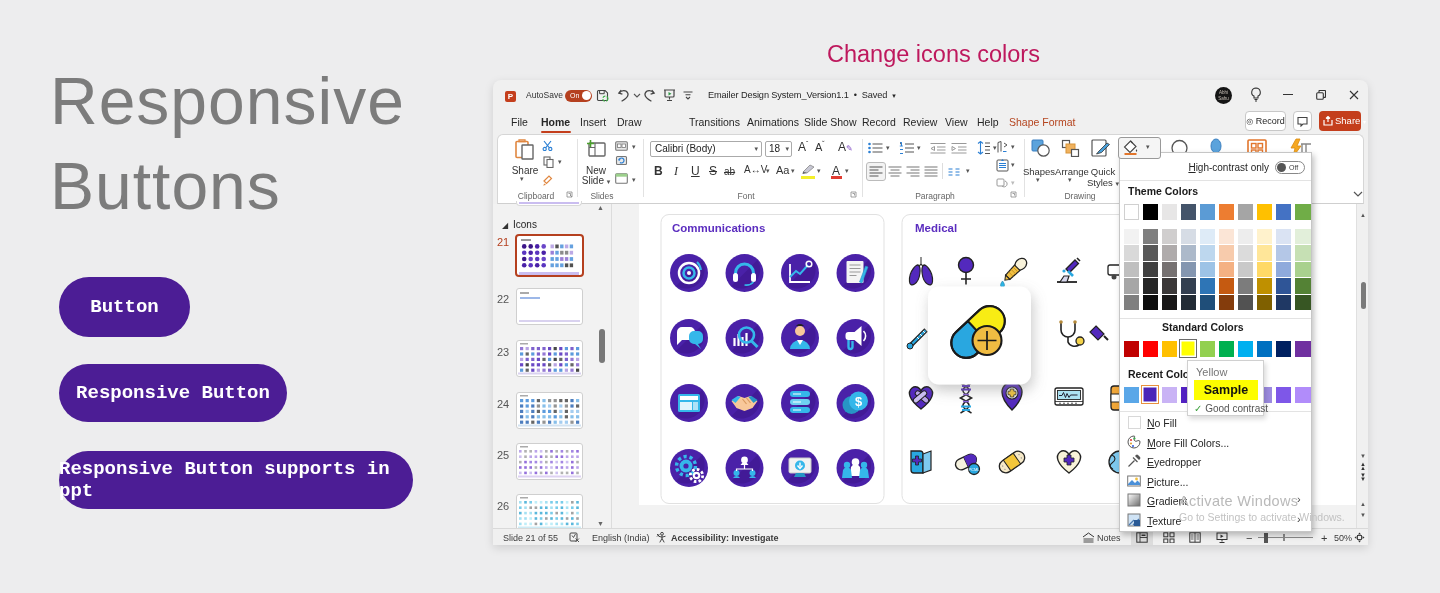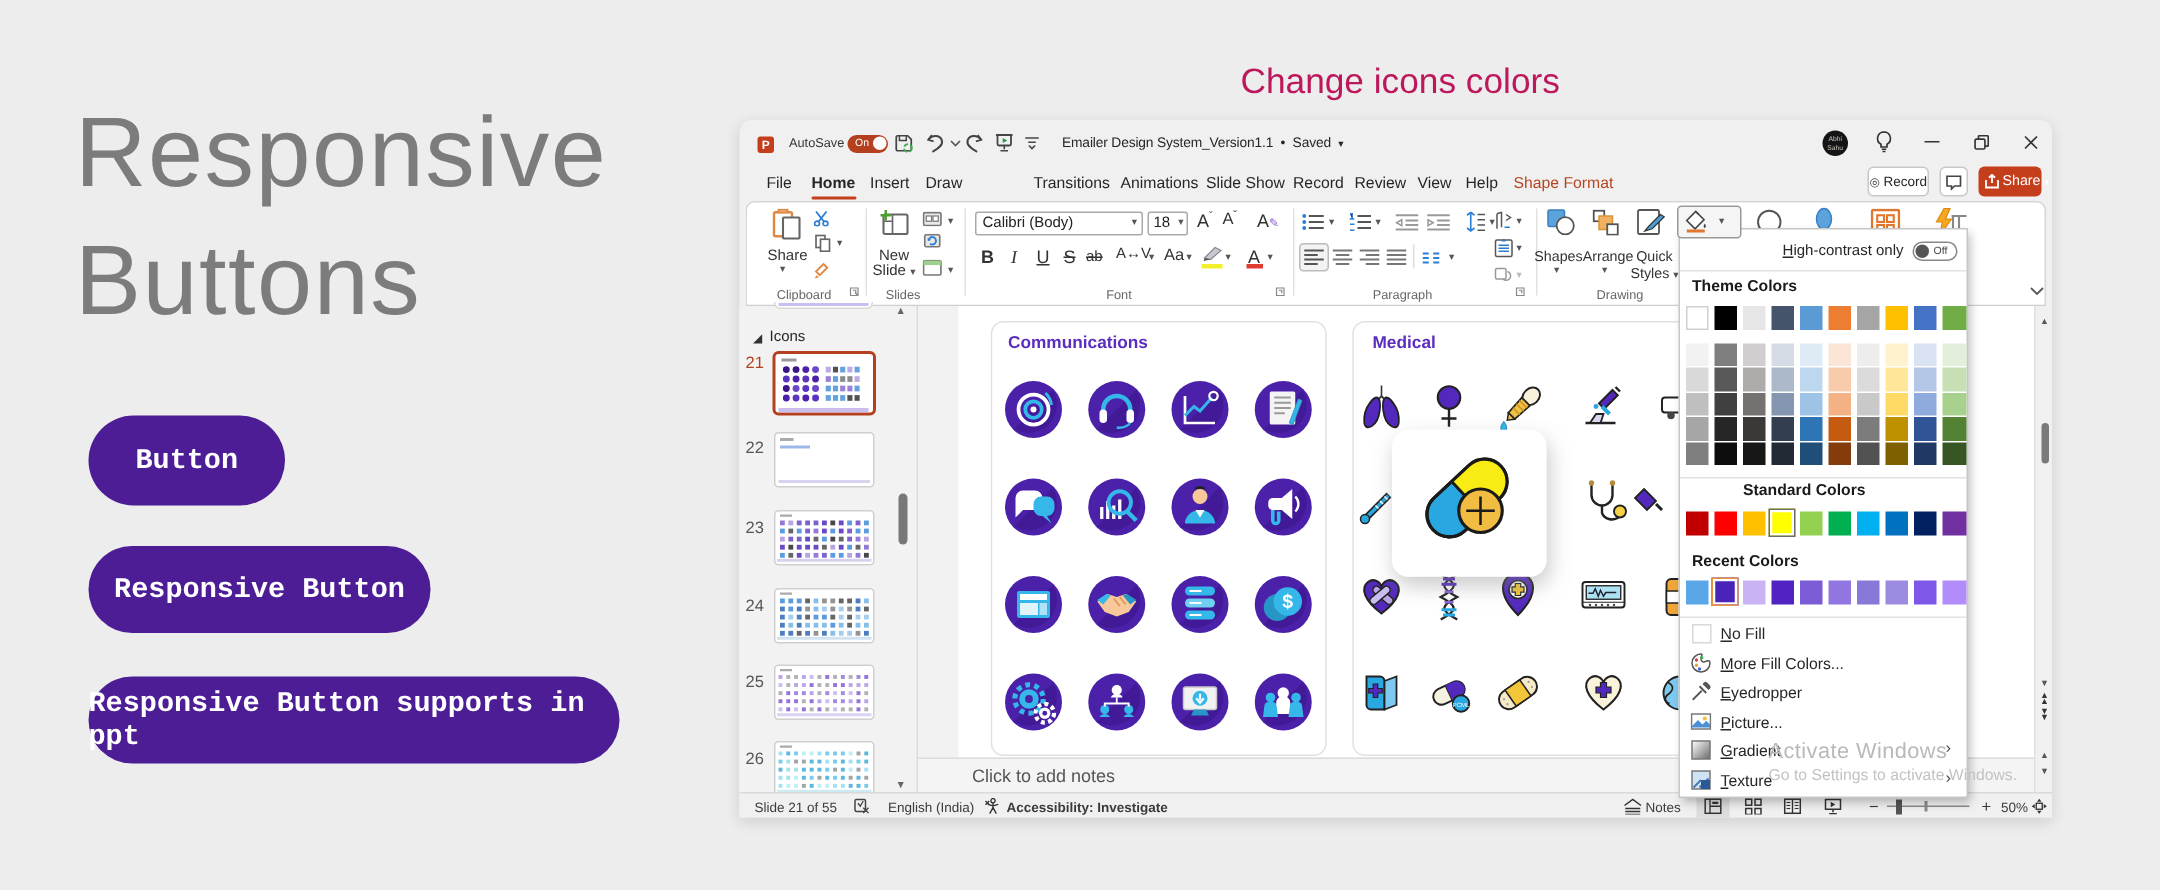--- a/index.html
+++ b/index.html
@@ -884,21 +884,20 @@
       <div class="abs" style="left:3px;top:8px;font-size:6px;color:#555;">▲</div>
       <div class="abs" style="left:3.5px;top:78px;width:5px;height:27px;background:#7a7a7a;border-radius:3px;"></div>
       <div class="abs" style="left:3px;top:249px;font-size:6px;color:#555;">▼</div>
       <div class="abs" style="left:3px;top:258px;font-size:6px;color:#333;line-height:4px;">▲<br>▲</div>
       <div class="abs" style="left:3px;top:269px;font-size:6px;color:#333;line-height:4px;">▼<br>▼</div>
       <div class="abs" style="left:3px;top:297px;font-size:6px;color:#555;">▲</div>
       <div class="abs" style="left:3px;top:308px;font-size:6px;color:#555;">▼</div>
     </div>
   </div>
 
-  <div class="abs" style="left:119px;top:425px;width:744px;height:23px;background:#f4f4f4;border-top:1px solid #dcdcdc;font-size:12px;color:#555;line-height:22px;"><span style="margin-left:36px;">Click to add notes</span></div>
 
   <div class="abs" id="statusbar" style="left:0;top:448px;width:875px;height:17px;background:#f0f0f0;border-top:1px solid #d9d9d9;font-size:9px;color:#3b3b3b;">
     <span class="abs" style="left:10px;top:4px;">Slide 21 of 55</span>
     <svg class="abs" style="left:76px;top:3px;" width="11" height="11" viewBox="0 0 11 11">
         <rect x="1" y="1" width="7" height="8" rx="1" fill="none" stroke="#444" stroke-width="1"></rect>
         <path d="M3 3.5 l1.5 2 2-3.5" fill="none" stroke="#444" stroke-width="0.9"></path>
         <path d="M6.5 6.5 l3.5 3.5 M10 6.5 l-3.5 3.5" stroke="#444" stroke-width="0.9"></path>
       </svg>
     <span class="abs" style="left:99px;top:4px;">English (India)</span>
     <svg class="abs" style="left:163px;top:3px;" width="12" height="11" viewBox="0 0 12 11">
@@ -1074,13 +1073,18 @@
         <path d="M2 12 l5 -5 M6 12 l6 -6" stroke="#4a78b0" stroke-width="1.3"></path>
         <rect x="7" y="7" width="6" height="6" fill="#2a5a96"></rect>
       </svg>
       <span class="abs" style="left:27px;top:361.6px;"><u>T</u>exture</span>
       <span class="abs" style="left:177px;top:359.6px;font-size:11px;color:#444;">›</span>
   </div>
 
   <span class="abs" style="left:686px;top:413px;font-size:14.5px;color:#b9b9b9;letter-spacing:0.3px;z-index:50;">Activate Windows</span>
   <span class="abs" style="left:686px;top:431px;font-size:10.5px;color:#c2c2c2;z-index:50;">Go to Settings to activate Windows.</span>
 
+  <div class="abs" id="tooltip" style="left:694px;top:280px;width:77px;height:56px;background:#fff;border:1px solid #d0d0d0;box-shadow:2px 3px 5px rgba(0,0,0,0.15);">
+    <span class="abs" style="left:8px;top:5px;font-size:11px;color:#767676;">Yellow</span>
+    <div class="abs" style="left:6px;top:19px;width:64px;height:20px;background:#fdfd00;font-size:12.5px;font-weight:bold;color:#111;text-align:center;line-height:20px;">Sample</div>
+    <span class="abs" style="left:6px;top:42px;font-size:10px;color:#555;"><span style="color:#3ca03c;">✓</span> Good contrast</span>
+  </div>
 </div>
 
 </body></html>

